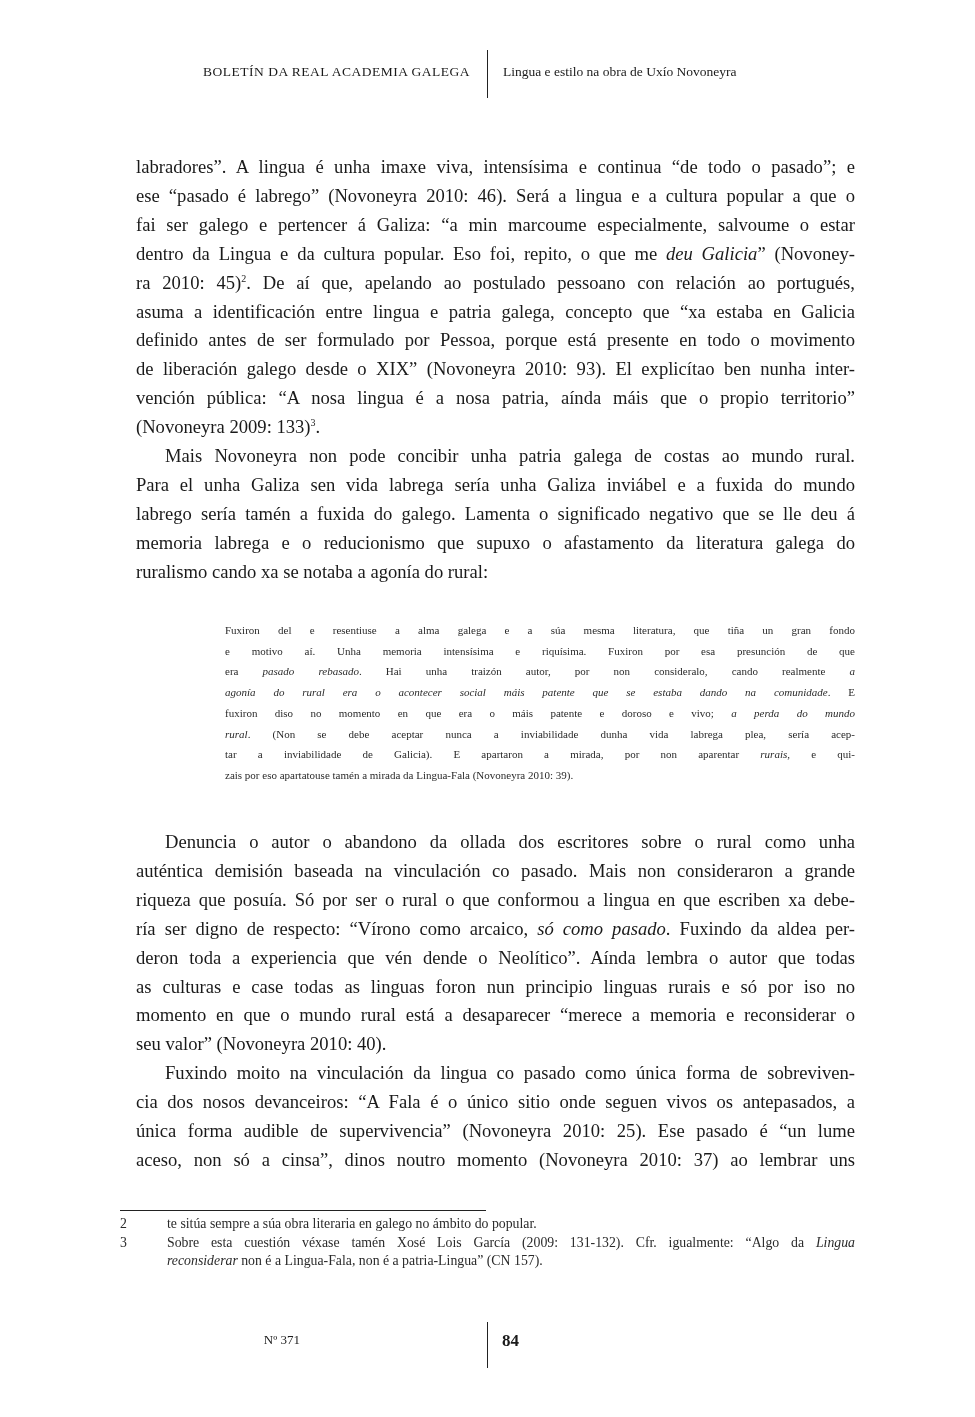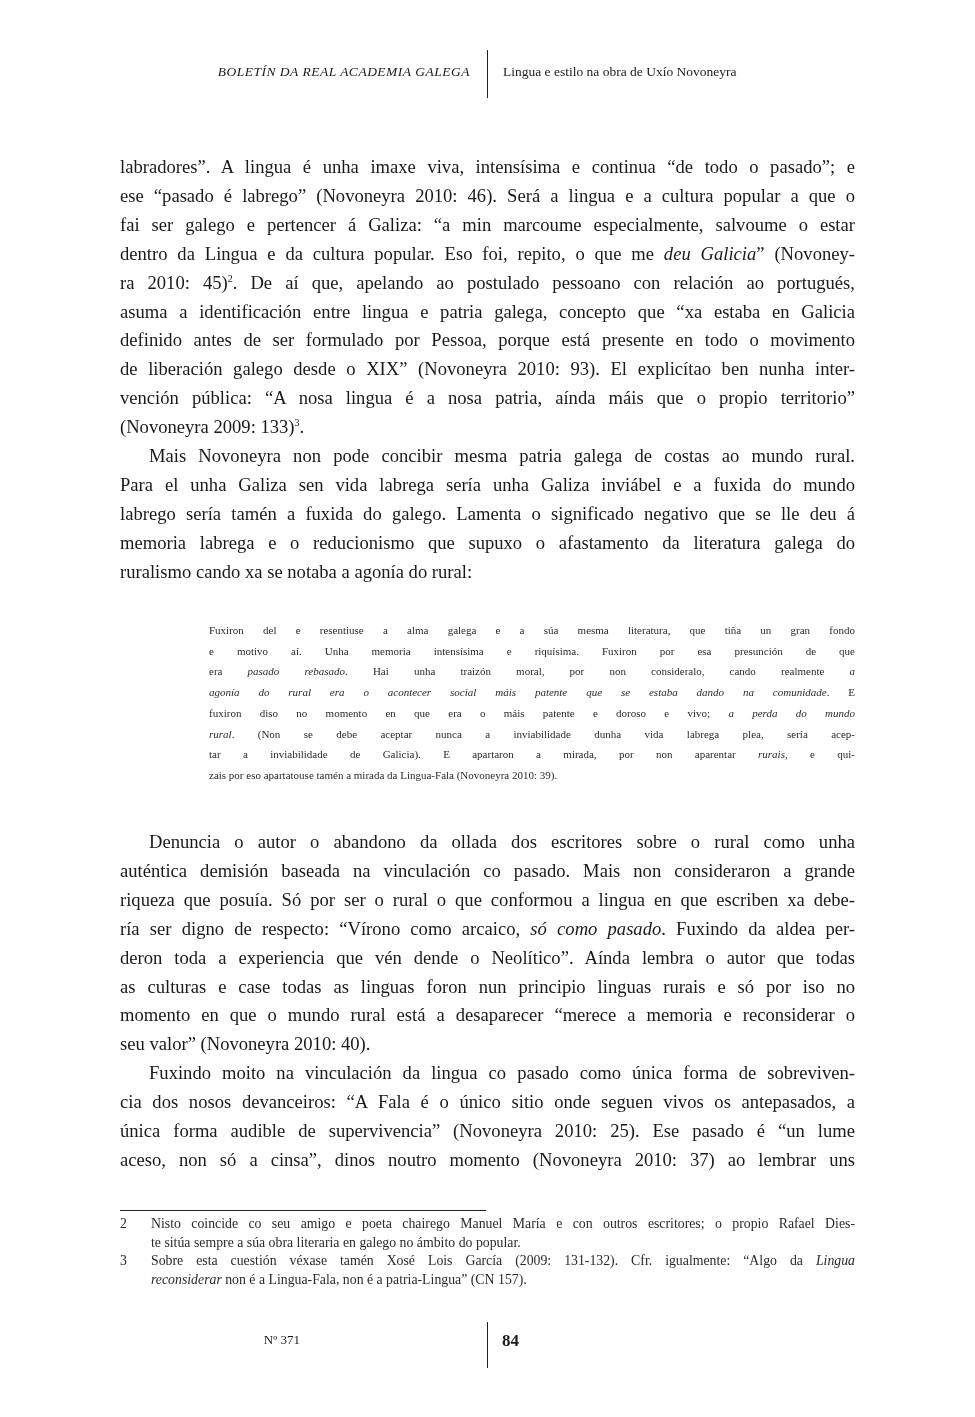--- a/index.html
+++ b/index.html
@@ -1,22 +1,22 @@
 <!DOCTYPE html>
 <html><head>
 <meta charset="utf-8">
 <style>
   html, body { margin: 0; padding: 0; background: #ffffff; }
   body { width: 975px; height: 1417px; position: relative; overflow: hidden; color: #1a1a1a; font-family: "Liberation Serif", "DejaVu Serif", serif; }
   .header { position: absolute; top: 50px; left: 0; width: 975px; height: 50px; }
-  .header .left { position: absolute; right: 505px; top: 14px; font-size: 13.5px; letter-spacing: 0.5px; font-style: italic; }
+  .header .left { position: absolute; right: 505px; top: 14px; font-size: 13.5px; letter-spacing: 0.5px; }
   .header .sep { position: absolute; left: 487px; top: 0; width: 1px; height: 48px; background: #222; }
   .header .right { position: absolute; left: 503px; top: 14px; font-size: 13.5px; }
   .main { position: absolute; left: 120px; top: 153px; width: 735px; font-size: 18.6px; line-height: 28.9px; }
-  .line { display: block; white-space: nowrap; text-align: justify; text-align-last: justify; }
+  .line { display: block; white-space: nowrap; text-align: justify; text-align-last: justify; margin-left: 16px; }
   .line.last { text-align-last: left; }
   .line.indent { text-indent: 29px; }
   sup { font-size: 10px; vertical-align: 7px; line-height: 0; }
   .quote { position: absolute; left: 209px; top: 620px; width: 646px; font-size: 11px; line-height: 20.7px; color: #2a2a2a; }
   .main2 { position: absolute; left: 120px; top: 828px; width: 735px; font-size: 18.6px; line-height: 28.9px; }
   .fn-rule { position: absolute; left: 120px; top: 1210px; width: 366px; height: 1px; background: #222; }
   .footnotes { position: absolute; left: 120px; top: 1215px; width: 735px; font-size: 13.8px; line-height: 18.5px; color: #2a2a2a; }
   .fn { position: relative; padding-left: 31px; }
   .fn .num { position: absolute; left: 0; top: 0; }
   .footer { position: absolute; top: 1322px; left: 0; width: 808px; height: 46px; }
@@ -40,32 +40,32 @@
     <span class="line">fai ser galego e pertencer á Galiza: “a min marcoume especialmente, salvoume o estar</span>
     <span class="line"><span>dentro da Lingua e da cultura popular. Eso foi, repito, o que me </span><i>deu Galicia</i><span>” (Novoney-</span></span>
     <span class="line"><span>ra 2010: 45)</span><sup>2</sup><span>. De aí que, apelando ao postulado pessoano con relación ao portugués,</span></span>
     <span class="line">asuma a identificación entre lingua e patria galega, concepto que “xa estaba en Galicia</span>
     <span class="line">definido antes de ser formulado por Pessoa, porque está presente en todo o movimento</span>
     <span class="line">de liberación galego desde o XIX” (Novoneyra 2010: 93). El explicítao ben nunha inter-</span>
     <span class="line">vención pública: “A nosa lingua é a nosa patria, aínda máis que o propio territorio”</span>
     <span class="line last"><span>(Novoneyra 2009: 133)</span><sup>3</sup><span>.</span></span>
   </div>
   <div>
-    <span class="line indent">Mais Novoneyra non pode concibir mesma patria galega de costas ao mundo rural.</span>
+    <span class="line indent">Mais Novoneyra non pode concibir unha patria galega de costas ao mundo rural.</span>
     <span class="line">Para el unha Galiza sen vida labrega sería unha Galiza inviábel e a fuxida do mundo</span>
     <span class="line">labrego sería tamén a fuxida do galego. Lamenta o significado negativo que se lle deu á</span>
     <span class="line">memoria labrega e o reducionismo que supuxo o afastamento da literatura galega do</span>
     <span class="line last">ruralismo cando xa se notaba a agonía do rural:</span>
   </div>
 </div>
 
 <div class="quote">
   <span class="line">Fuxiron del e resentiuse a alma galega e a súa mesma literatura, que tiña un gran fondo</span>
   <span class="line">e motivo aí. Unha memoria intensísima e riquísima. Fuxiron por esa presunción de que</span>
-  <span class="line"><span>era </span><i>pasado rebasado</i><span>. Hai unha traizón moral, por non consideralo, cando realmente </span><i>a</i></span>
+  <span class="line"><span>era </span><i>pasado rebasado</i><span>. Hai unha traizón autor, por non consideralo, cando realmente </span><i>a</i></span>
   <span class="line"><i>agonía do rural era o acontecer social máis patente que se estaba dando na comunidade</i><span>. E</span></span>
   <span class="line"><span>fuxiron diso no momento en que era o máis patente e doroso e vivo; </span><i>a perda do mundo</i></span>
   <span class="line"><i>rural</i><span>. (Non se debe aceptar nunca a inviabilidade dunha vida labrega plea, sería acep-</span></span>
   <span class="line"><span>tar a inviabilidade de Galicia). E apartaron a mirada, por non aparentar </span><i>rurais</i><span>, e qui-</span></span>
   <span class="line last">zais por eso apartatouse tamén a mirada da Lingua-Fala (Novoneyra 2010: 39).</span>
 </div>
 
 <div class="main2">
   <div>
     <span class="line indent">Denuncia o autor o abandono da ollada dos escritores sobre o rural como unha</span>
@@ -83,21 +83,20 @@
     <span class="line">única forma audible de supervivencia” (Novoneyra 2010: 25). Ese pasado é “un lume</span>
     <span class="line">aceso, non só a cinsa”, dinos noutro momento (Novoneyra 2010: 37) ao lembrar uns</span>
   </div>
 </div>
 
 <div class="fn-rule"></div>
 
 <div class="footnotes">
   <div class="fn">
     <span class="num">2</span>
-    <span class="line">Nisto coincide co seu amigo e poeta chairego Manuel María e con outros escritores; o propio Rafael Dies-</span>
     <span class="line last">te sitúa sempre a súa obra literaria en galego no ámbito do popular.</span>
   </div>
   <div class="fn">
     <span class="num">3</span>
     <span class="line"><span>Sobre esta cuestión véxase tamén Xosé Lois García (2009: 131-132). Cfr. igualmente: “Algo da </span><i>Lingua</i></span>
     <span class="line last"><i>reconsiderar</i><span> non é a Lingua-Fala, non é a patria-Lingua” (CN 157).</span></span>
   </div>
 </div>
 
 <div class="footer">

